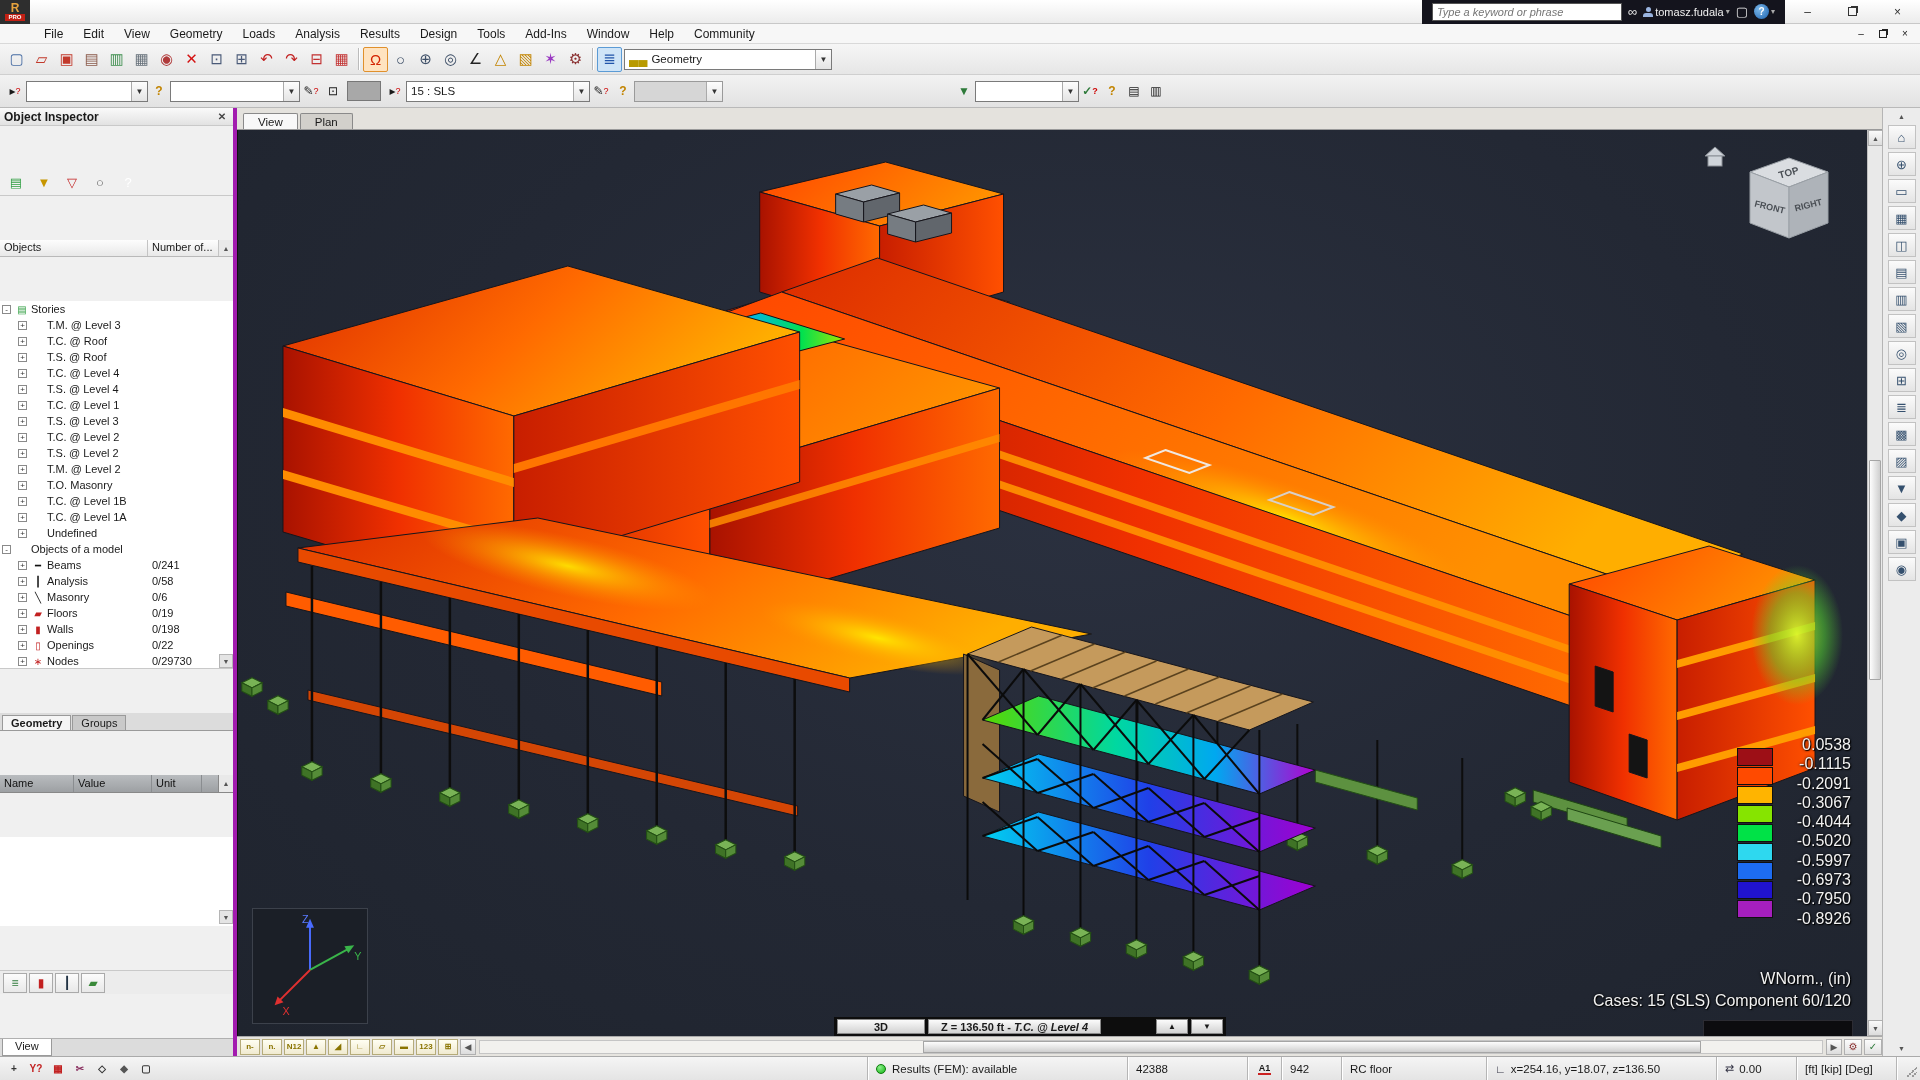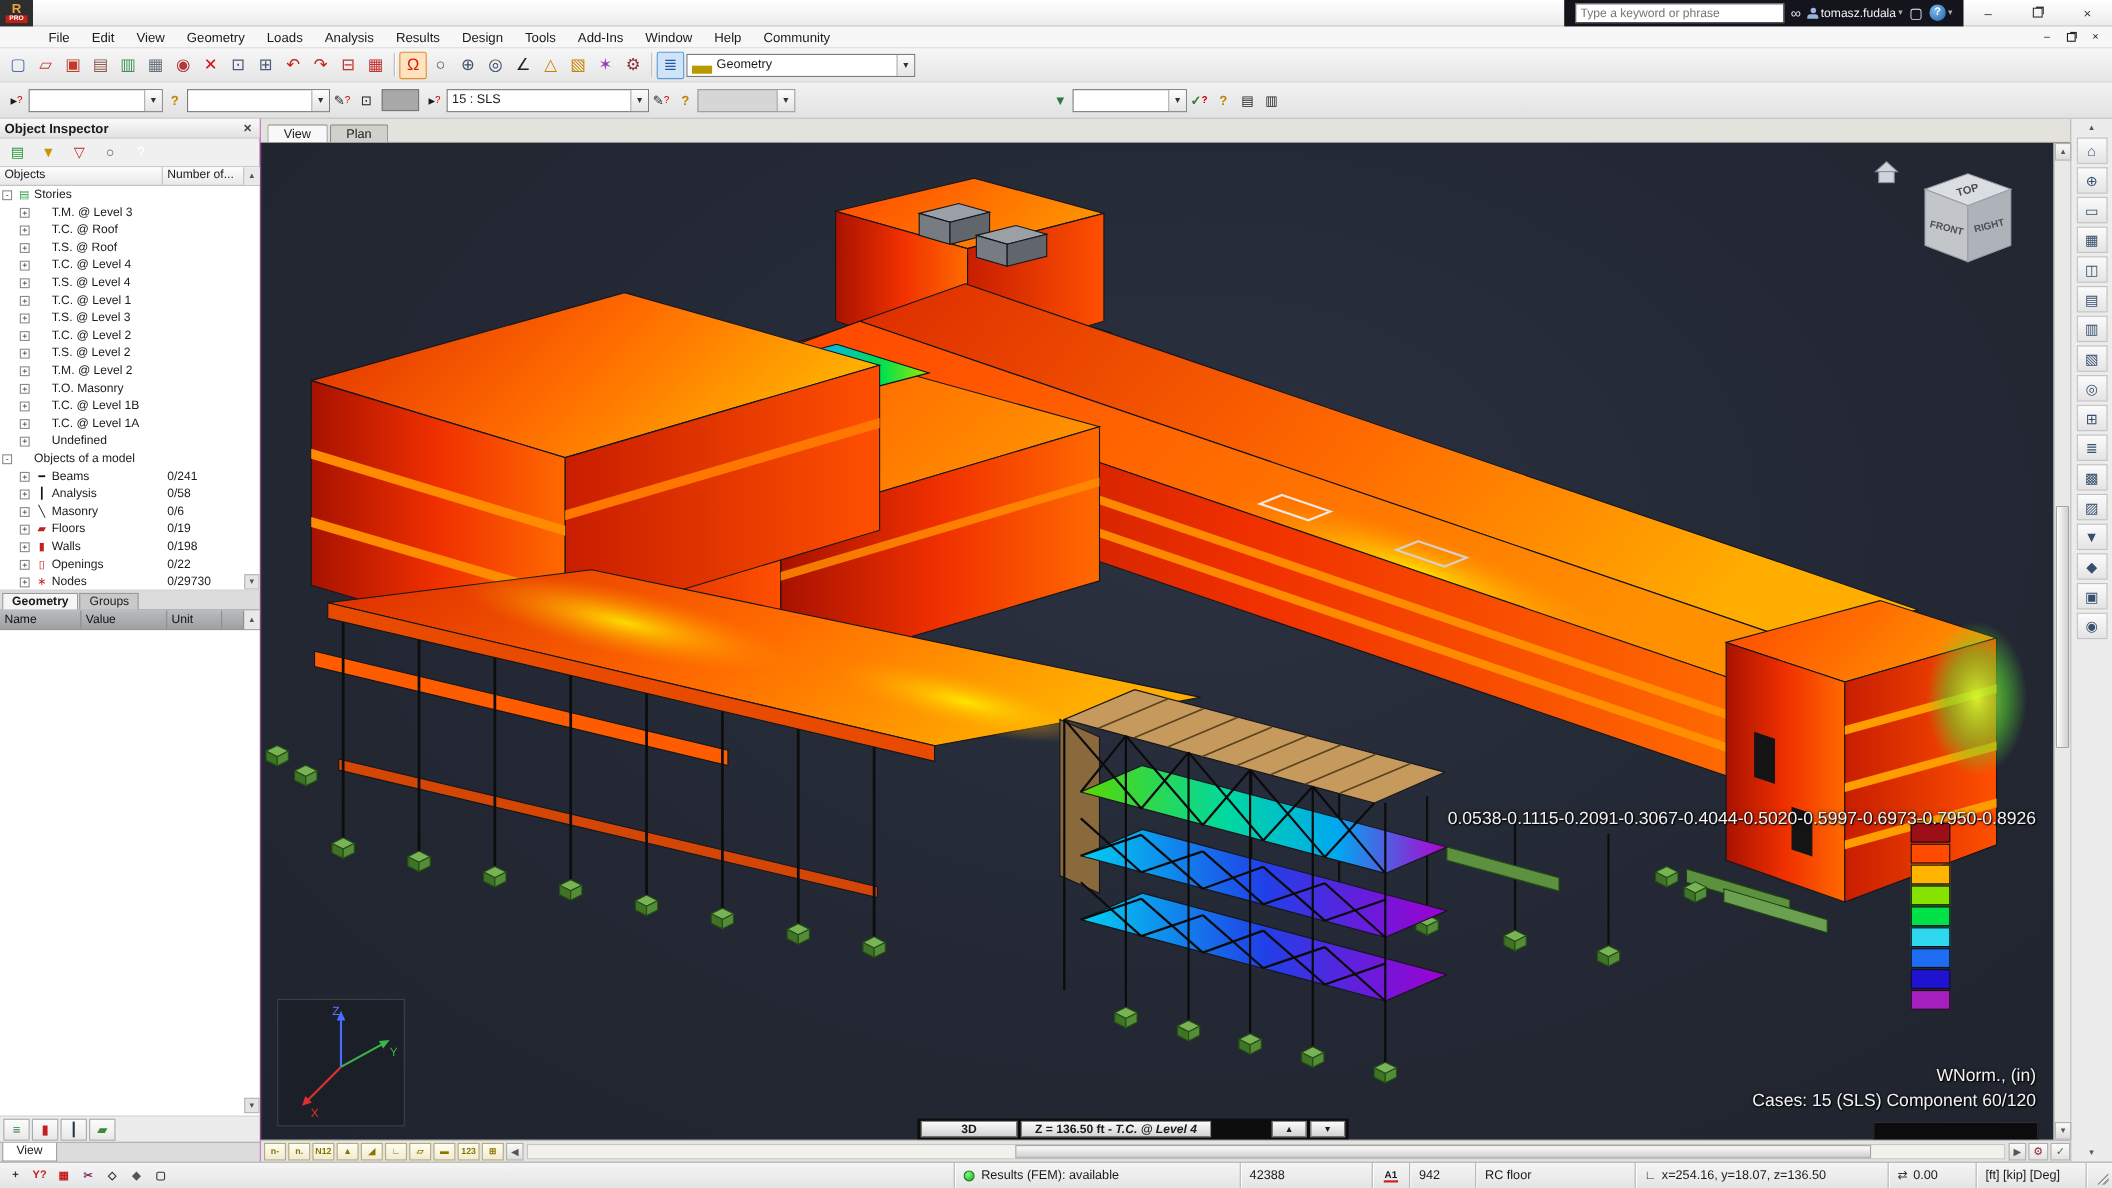--- a/index.html
+++ b/index.html
@@ -8,21 +8,21 @@
   .app { width:1920px; height:1080px; display:flex; flex-direction:column; position:relative; }
 
   
   .titlebar { height:24px; background:linear-gradient(#ffffff,#ececec); display:flex; align-items:center; position:relative; border-bottom:1px solid #c8c8c8; flex:0 0 24px; }
   .appicon { width:30px; height:24px; background:#2e2e2e; display:flex; flex-direction:column; align-items:center; justify-content:center; cursor:default; }
   .appicon .r { color:#e8a33d; font-weight:bold; font-size:12px; line-height:11px; }
   .appicon .pro { background:#c22014; color:#fff; font-size:6px; line-height:7px; padding:0 3px; font-weight:bold; }
   .title-text { position:absolute; left:50%; transform:translateX(-50%); font-size:12px; color:#111; white-space:nowrap; }
   .tb-right { margin-left:auto; display:flex; align-items:center; height:24px; }
   .searchzone { background:#14141d; height:24px; display:flex; align-items:center; gap:6px; padding:0 10px; }
-  .searchbox { width:190px; height:18px; background:#fff; border:1px solid #555; font-size:11px; color:#777; padding:0 4px; font-family:"Liberation Sans",sans-serif; }
+  .searchbox { width:190px; height:18px; background:#fff; border:1px solid #555; font-style:italic; font-size:11px; color:#777; padding:0 4px; font-family:"Liberation Sans",sans-serif; }
   .sz-ic { color:#e8e8e8; font-size:13px; cursor:pointer; display:flex; align-items:center; gap:2px; }
   .person { width:10px; height:10px; position:relative; display:inline-block; }
   .person:before { content:""; position:absolute; left:2.5px; top:0; width:5px; height:5px; border-radius:50%; background:#9ab4e0; }
   .person:after { content:""; position:absolute; left:0; bottom:0; width:10px; height:4px; border-radius:3px 3px 0 0; background:#9ab4e0; }
   .username { color:#f0f0f0; font-size:11px; }
   .caret { color:#aaa; font-size:8px; }
   .winbtns { display:flex; }
   .winbtn { width:45px; height:24px; display:flex; align-items:center; justify-content:center; color:#333; font-size:12px; cursor:pointer; }
   .restore-glyph { width:9px; height:9px; border:1px solid #333; box-shadow:2px -2px 0 -1px #333; }
 
@@ -46,21 +46,21 @@
   .combo.disabled { background:#d6d6d6; border-color:#9a9a9a; }
   .small-ic { width:22px; height:22px; display:flex; align-items:center; justify-content:center; font-size:12px; cursor:pointer; border:1px solid transparent; }
   .q { color:#c00; font-size:9px; vertical-align:super; }
   .geom-ic { color:#b89a00; font-size:13px; }
   .grayswatch { width:34px; height:20px; background:#a8a8a8; border:1px solid #777; margin:0 3px; }
 
   
   .main { flex:1; display:flex; min-height:0; }
 
   
-  .inspector { width:237px; flex:0 0 237px; background:#f0f0f0; border-right:1px solid #a21caf; display:flex; flex-direction:column; }
+  .inspector { width:237px; flex:0 0 237px; background:#f0f0f0; border-right:4px solid #a21caf; display:flex; flex-direction:column;gap:44px; }
   .insp-head { height:18px; display:flex; align-items:center; padding:0 4px; font-weight:bold; font-size:12px; background:linear-gradient(#fafafa,#e2e2e2); border-bottom:1px solid #c9c9c9; }
   .insp-close { margin-left:auto; width:14px; height:14px; display:flex; align-items:center; justify-content:center; font-size:10px; color:#444; cursor:pointer; }
   .insp-tools { height:26px; display:flex; align-items:center; gap:8px; padding:0 6px; border-bottom:1px solid #c9c9c9; }
   .insp-tools .it { width:20px; height:20px; display:flex; align-items:center; justify-content:center; font-size:13px; cursor:pointer; }
   .help-globe { width:15px; height:15px; border-radius:50%; background:radial-gradient(circle at 35% 35%, #7db8e8, #1b62b0); color:#fff; font-size:10px; font-weight:bold; display:flex; align-items:center; justify-content:center; }
   .colhead { height:17px; display:flex; align-items:stretch; background:linear-gradient(#fdfdfd,#e8e8e8); border-bottom:1px solid #b9b9b9; font-size:11px; }
   .colhead .c1 { width:148px; padding:1px 4px; border-right:1px solid #c4c4c4; }
   .colhead .c2 { flex:1; padding:1px 4px; }
   .scrollarrow { width:15px; display:flex; align-items:center; justify-content:center; font-size:7px; color:#555; background:#e9e9e9; border-left:1px solid #c4c4c4; cursor:pointer; }
   .tree { height:368px; background:#fff; overflow:hidden; position:relative; border-bottom:1px solid #c9c9c9; font-size:11px; }
@@ -109,21 +109,21 @@
   .rail { width:38px; flex:0 0 38px; background:#ececec; border-left:1px solid #b5b5b5; display:flex; flex-direction:column; align-items:center; padding:2px 0; gap:3px; }
   .rail .ric { width:28px; height:24px; border:1px solid #c2c2c2; background:linear-gradient(#fbfbfb,#e4e4e4); display:flex; align-items:center; justify-content:center; font-size:13px; color:#35506e; cursor:pointer; }
   .rail .rarrow { width:28px; height:12px; font-size:7px; color:#555; display:flex; align-items:center; justify-content:center; cursor:pointer; }
   .rail .spacer { flex:1; }
 
   
   .legend { position:absolute; right:16px; bottom:26px; width:330px; color:#f2f2f2; font-size:16px; text-shadow:1px 1px 1px #000, 0 0 3px #000; text-align:right; }
   .leg-rows { position:relative; height:232px; }
   .leg-swatches { position:absolute; right:78px; top:13px; display:flex; flex-direction:column; gap:1px; }
   .leg-swatches .sw { width:36px; height:18px; border:1px solid #101010; }
-  .leg-values { position:absolute; right:0; top:0; display:flex; flex-direction:row; }
+  .leg-values { position:absolute; right:0; top:0; display:flex; flex-direction:column; }
   .leg-values .lv { height:19.3px; line-height:19.3px; }
   .leg-unit { margin-top:3px; }
   .leg-cases { margin-top:4px; white-space:nowrap; }
   .blackbar { position:absolute; right:14px; bottom:0; width:150px; height:16px; background:#0c0c0f; border:1px solid #2c2c33; border-bottom:none; }
 
   .levelbar { position:absolute; left:596px; bottom:0; width:392px; height:19px; background:#0d0d0d; display:flex; align-items:center; gap:3px; padding:1px 3px; }
   .lb-btn { height:15px; background:linear-gradient(#fbfbfb,#d2d2d2); border:1px solid #888; display:flex; align-items:center; justify-content:center; font-size:11px; font-weight:bold; cursor:pointer; }
   .lb-mode { width:88px; }
   .lb-level { width:173px; font-weight:bold; }
   .lb-level .ital { font-style:italic; font-weight:bold; white-space:pre; }

